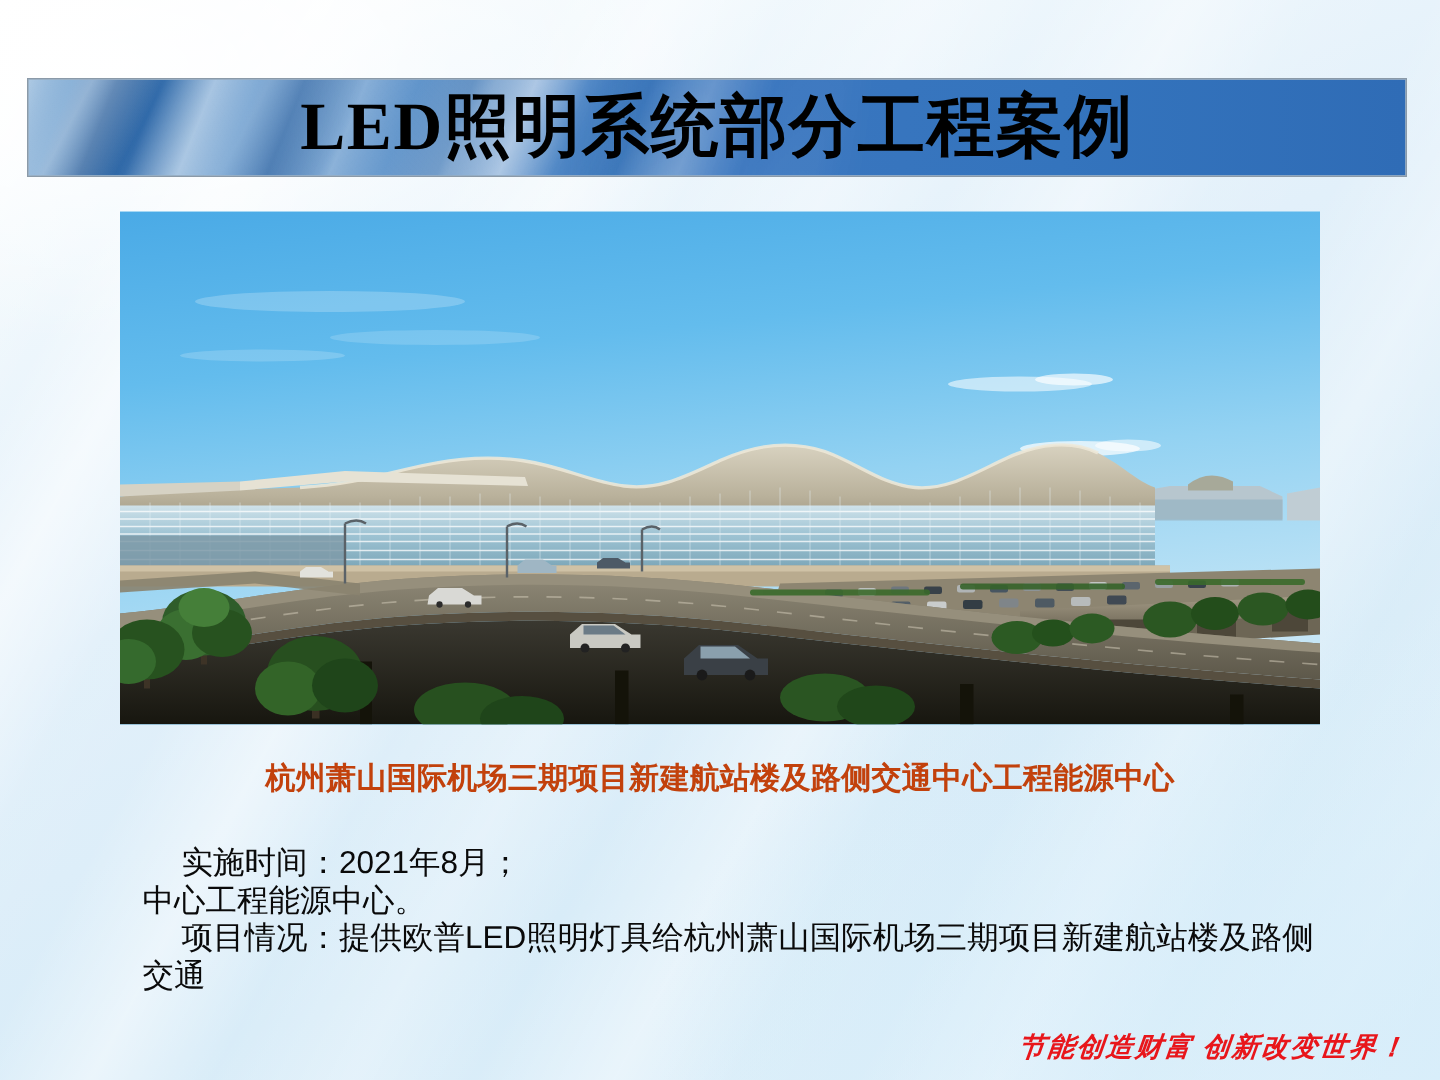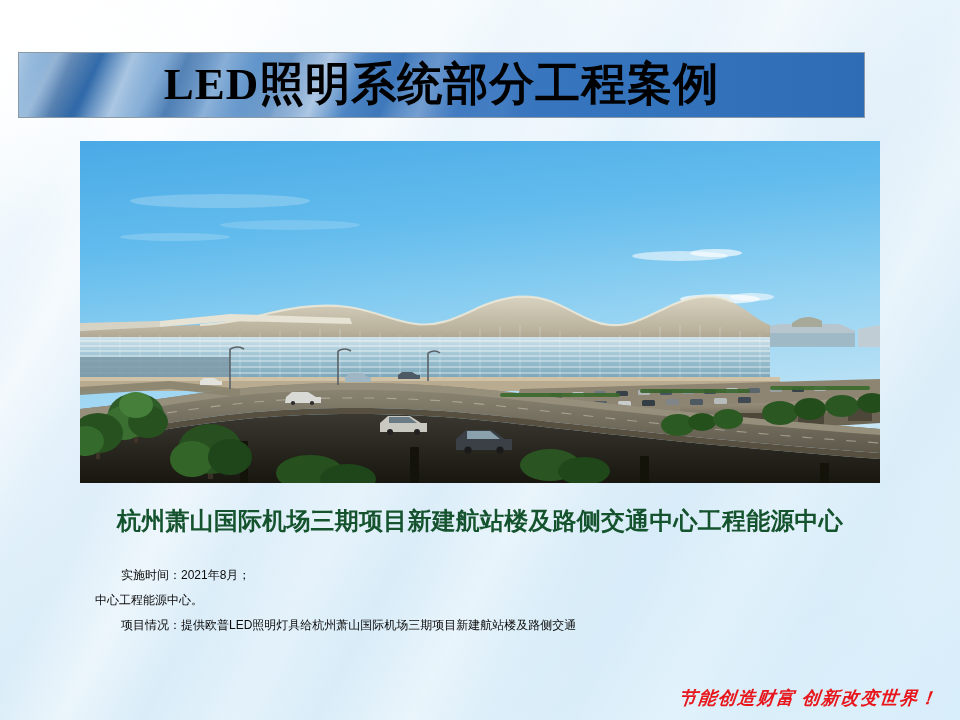--- a/index.html
+++ b/index.html
@@ -54,21 +54,21 @@
     background:
       radial-gradient(ellipse 640px 300px at 8% 6%, rgba(255,255,255,0.95), rgba(255,255,255,0) 62%),
       radial-gradient(ellipse 700px 420px at 96% 96%, rgba(214,237,250,0.75), rgba(255,255,255,0) 70%);
   }
 
   
   .title-banner {
     position: absolute;
     left: 18px;
     top: 52px;
-    width: 847px;
+    width: 920px;
     height: 66px;
     box-sizing: border-box;
     border: 1px solid #8b9aa8;
     display: flex;
     align-items: center;
     justify-content: center;
     overflow: hidden;
     background:
       linear-gradient(105deg,
         rgba(255,255,255,0.00) 0%,
@@ -153,35 +153,35 @@
   .photo-svg { display: block; width: 100%; height: 100%; }
 
   
   .caption {
     position: absolute;
     left: 80px;
     top: 505px;
     width: 800px;
     text-align: center;
     font-family: "Liberation Serif", "DejaVu Serif", serif;
-    font-size: 24px;
+    font-size: 20px;
     font-weight: bold;
-    color: #14532d;
+    color: #c2410c;
     letter-spacing: 0.2px;
     white-space: nowrap;
   }
 
   
   .body-text {
     position: absolute;
     left: 95px;
     top: 563px;
     width: 790px;
     font-family: "Liberation Sans", "DejaVu Sans", sans-serif;
-    font-size: 12px;
+    font-size: 21px;
     color: #0a0a0a;
     line-height: 25px;
   }
   .body-line { white-space: pre-wrap; }
   .body-line.indent { text-indent: 26px; }
   .body-line.wrap { text-indent: 26px; }
 
   
   .footer-slogan {
     position: absolute;

